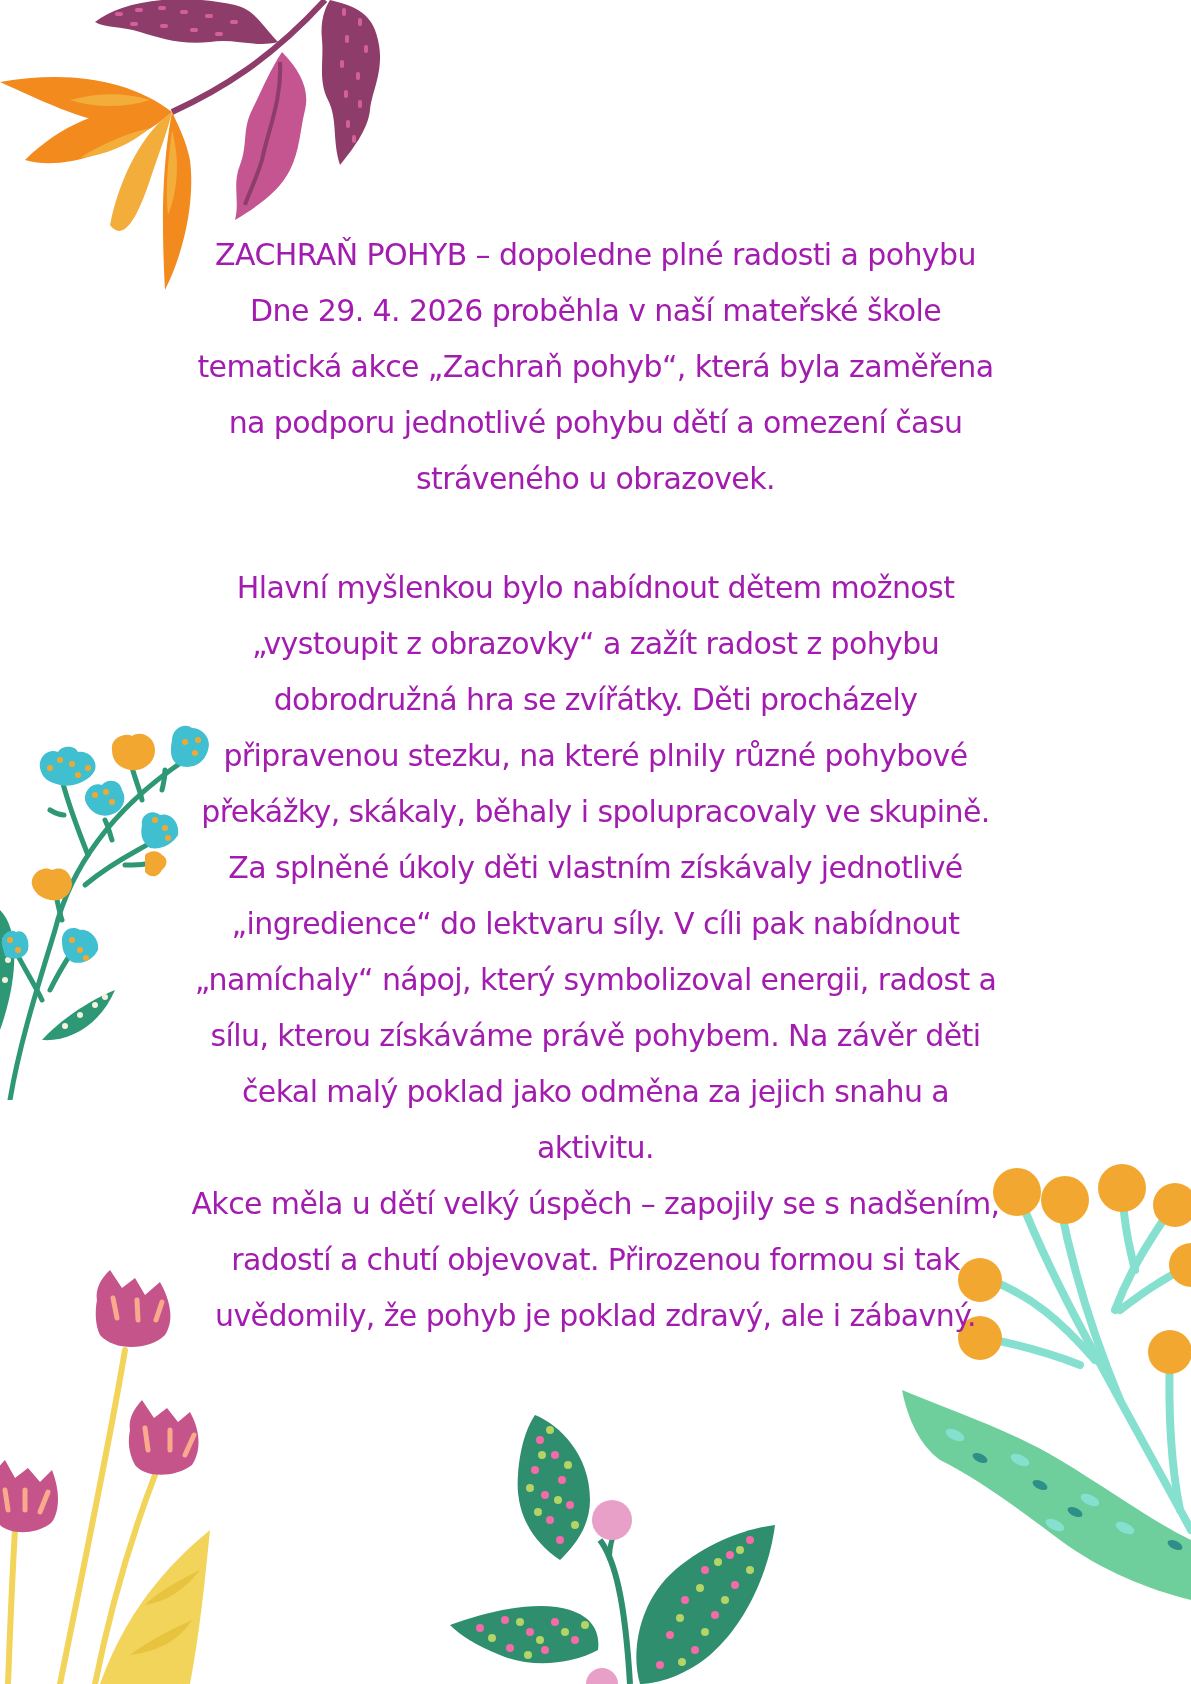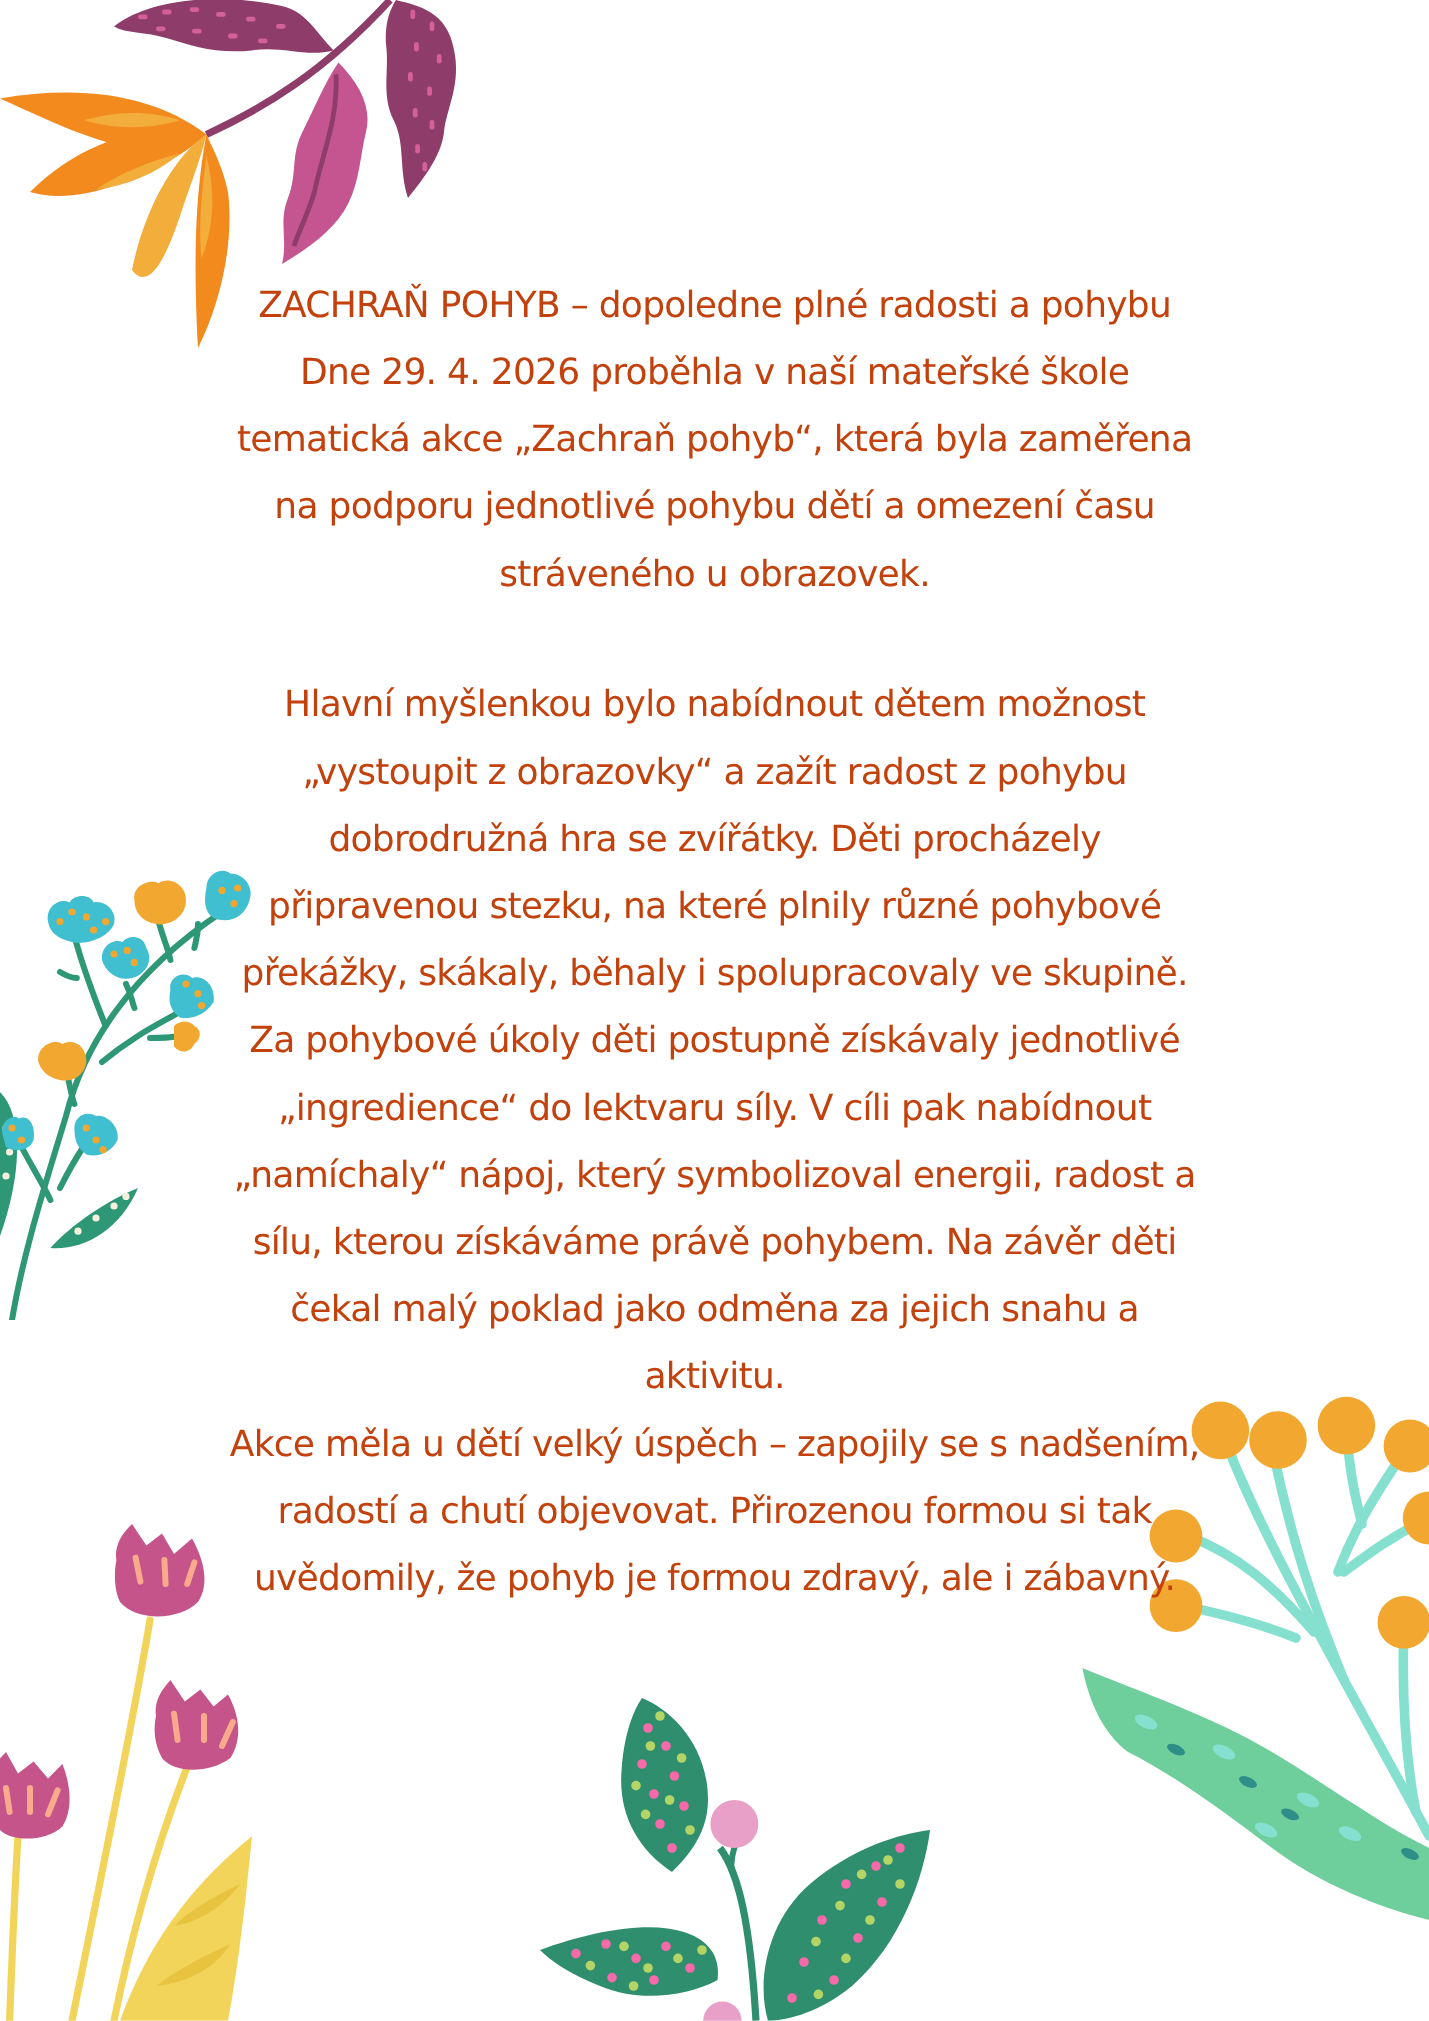--- a/index.html
+++ b/index.html
@@ -4,21 +4,21 @@
 <style>
   html, body { margin: 0; padding: 0; background: #ffffff; }
   body { width: 1191px; height: 1684px; position: relative; overflow: hidden; }
   .page { position: absolute; left: 0; top: 0; width: 1191px; height: 1684px; background: #ffffff; }
   .deco { position: absolute; }
   .text-block {
     position: absolute;
     left: 160px; width: 871px;
     text-align: center;
     font-family: "DejaVu Sans", sans-serif;
-    color: #c2410c;
+    color: #a21caf;
     font-size: 30px;
     line-height: 56px;
     letter-spacing: -0.6px;
     z-index: 2;
   }
   .text-block .line { display: block; white-space: nowrap; }
   .title-block { top: 227px; }
   .para2 { top: 560px; }
 </style>
 </head>
@@ -273,24 +273,24 @@
     <span class="line">na podporu jednotlivé pohybu dětí a omezení času</span>
     <span class="line">stráveného u obrazovek.</span>
   </div>
 
   <div class="text-block para2">
     <span class="line">Hlavní myšlenkou bylo nabídnout dětem možnost</span>
     <span class="line">„vystoupit z obrazovky“ a zažít radost z pohybu</span>
     <span class="line">dobrodružná hra se zvířátky. Děti procházely</span>
     <span class="line">připravenou stezku, na které plnily různé pohybové</span>
     <span class="line">překážky, skákaly, běhaly i spolupracovaly ve skupině.</span>
-    <span class="line">Za pohybové úkoly děti postupně získávaly jednotlivé</span>
+    <span class="line">Za splněné úkoly děti vlastním získávaly jednotlivé</span>
     <span class="line">„ingredience“ do lektvaru síly. V cíli pak nabídnout</span>
     <span class="line">„namíchaly“ nápoj, který symbolizoval energii, radost a</span>
     <span class="line">sílu, kterou získáváme právě pohybem. Na závěr děti</span>
     <span class="line">čekal malý poklad jako odměna za jejich snahu a</span>
     <span class="line">aktivitu.</span>
     <span class="line">Akce měla u dětí velký úspěch – zapojily se s nadšením,</span>
     <span class="line">radostí a chutí objevovat. Přirozenou formou si tak</span>
-    <span class="line">uvědomily, že pohyb je formou zdravý, ale i zábavný.</span>
+    <span class="line">uvědomily, že pohyb je poklad zdravý, ale i zábavný.</span>
   </div>
 
 </div>
 
 </body></html>

